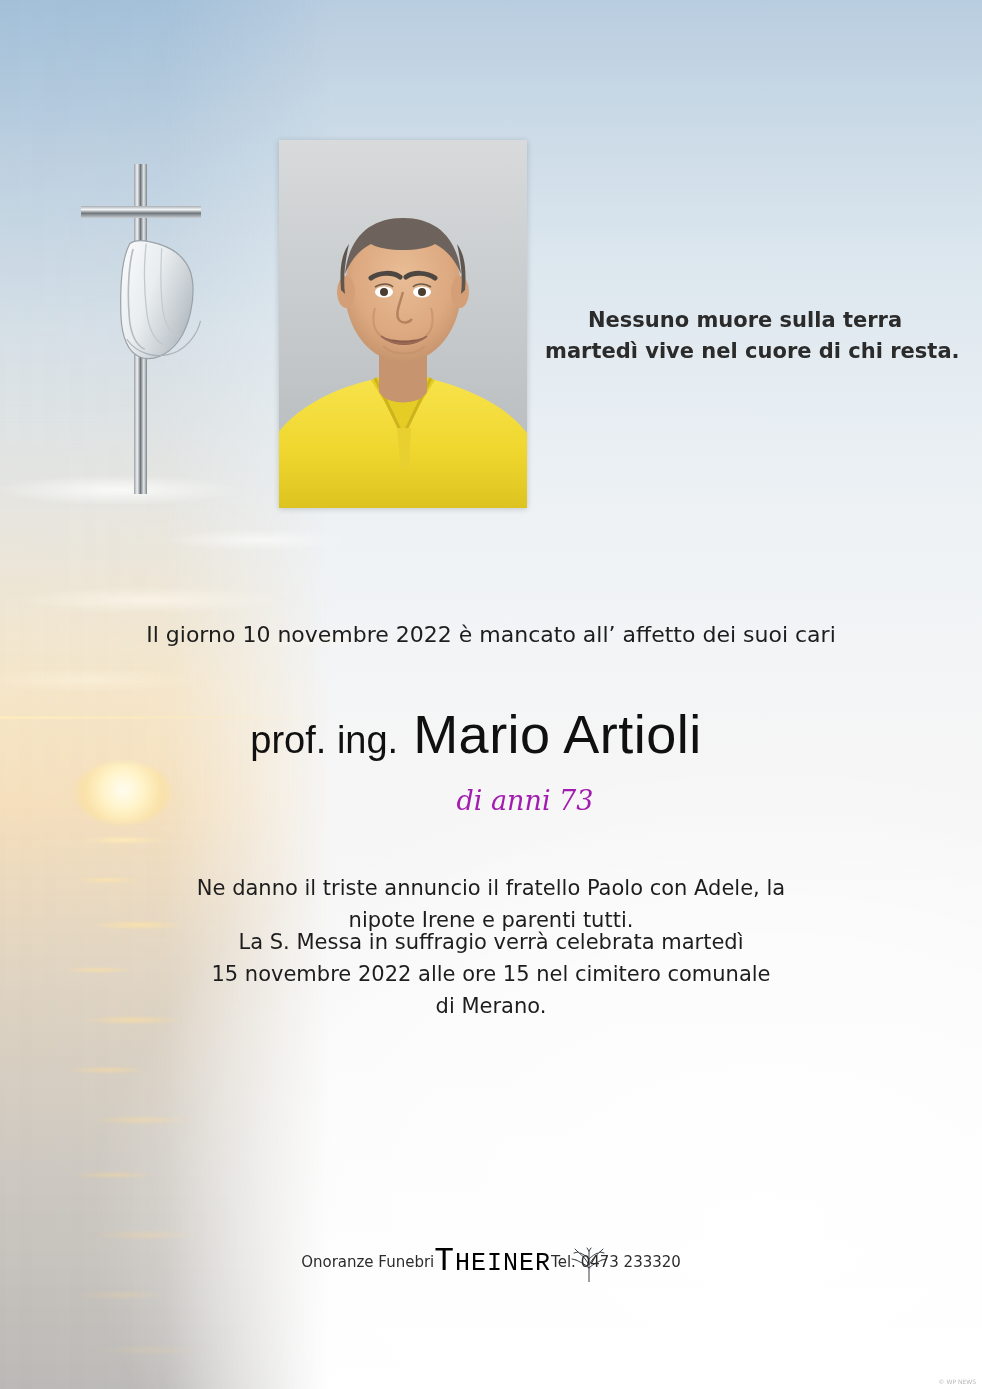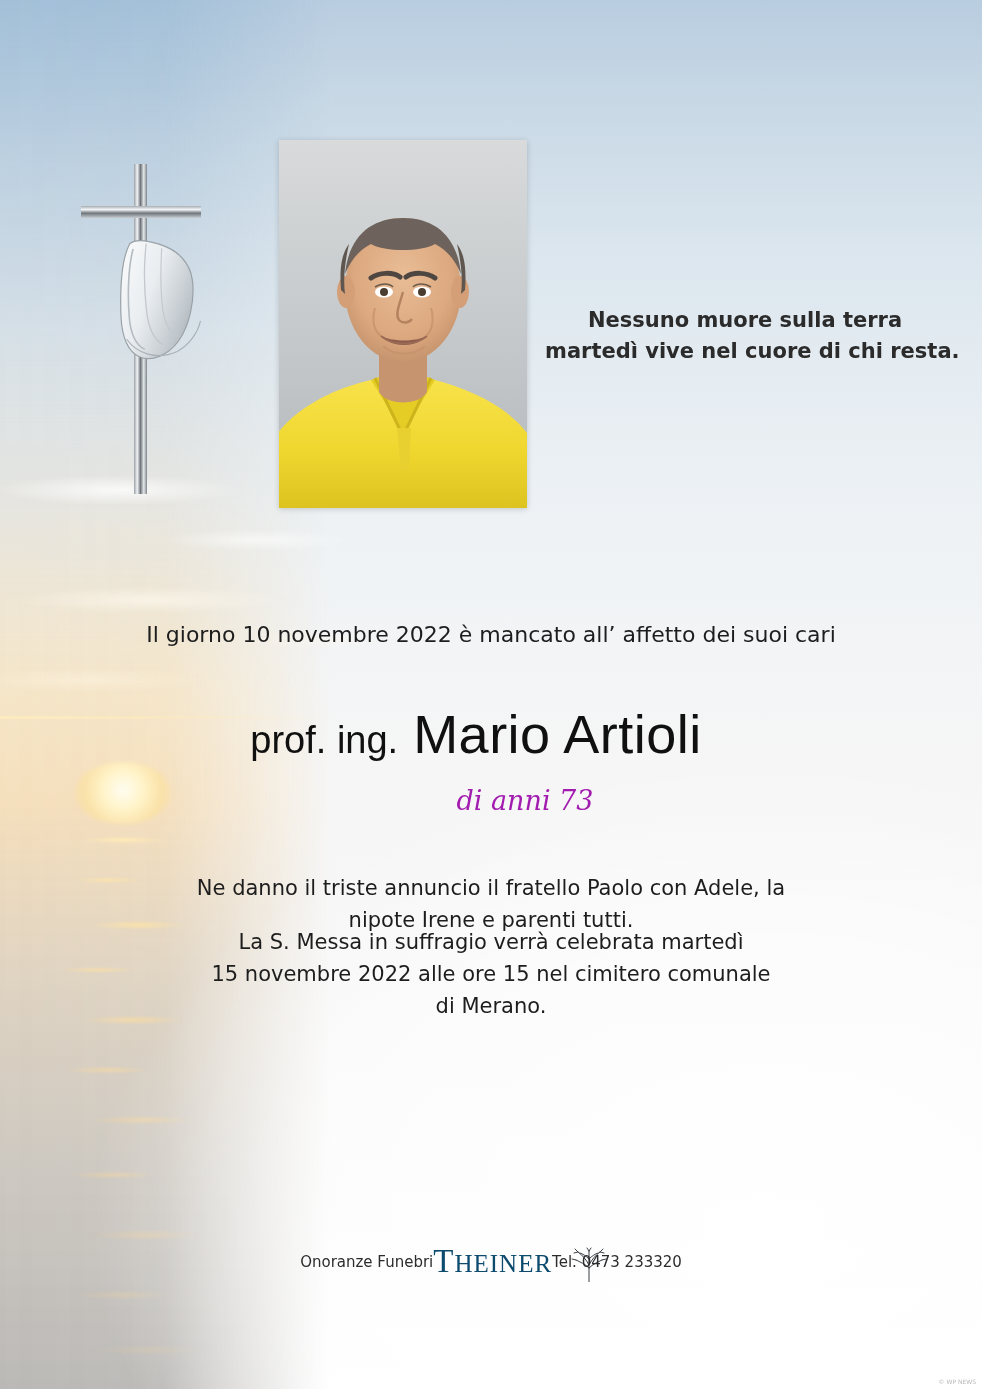--- a/index.html
+++ b/index.html
@@ -263,24 +263,24 @@
     gap: 0;
     color: #2c2c2c;
   }
   .footer .fh-name {
     font-size: 15px;
     font-family: "DejaVu Sans", sans-serif;
     padding-bottom: 7px;
   }
   .footer .fh-brand {
     font-size: 33px;
-    font-family: Liberation Serif, serif;
+    font-family: Liberation Mono, monospace;
     letter-spacing: 1px;
     line-height: 1;
-    color: #0c4a6e;
+    color: #000000;
   }
   .footer .fh-brand .small-caps { font-size: 25px; }
   .footer .fh-tel {
     font-size: 15px;
     font-family: "DejaVu Sans", sans-serif;
     padding-bottom: 7px;
   }
   .tree-mark {
     position: absolute;
     left: 566px;

